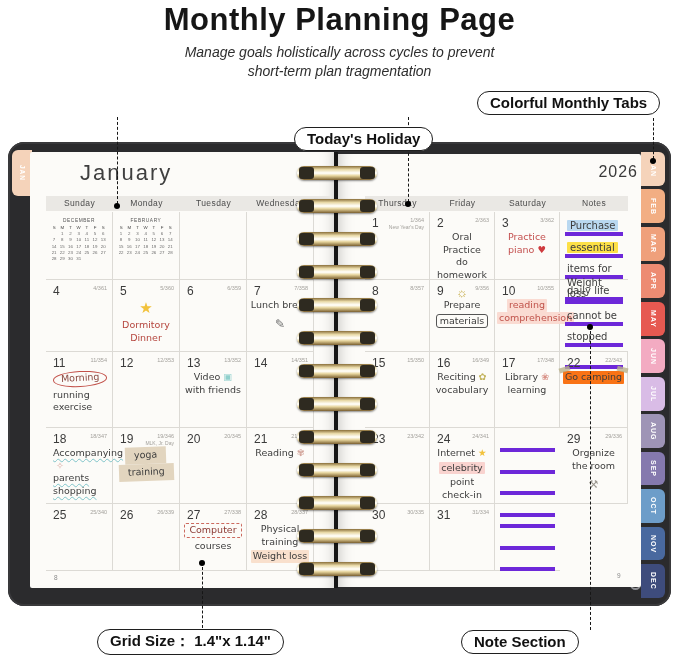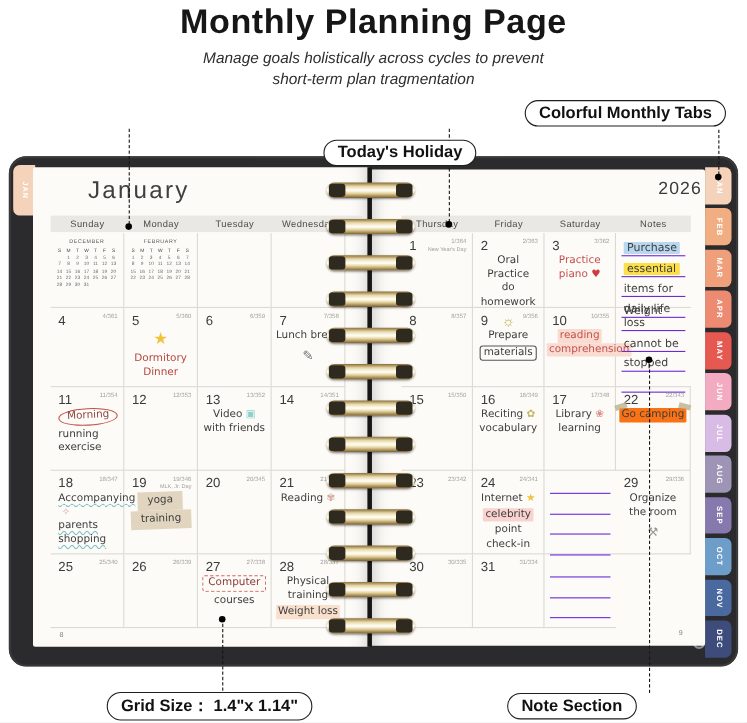--- a/index.html
+++ b/index.html
@@ -82,21 +82,21 @@
   .entry-icon{margin-top:2px;}
   .inline-icon{margin-left:3px;}
   
   .minical{width:58px;margin:6px auto 0;font-family:"Liberation Sans",sans-serif;}
   .minical .mtitle{text-align:center;font-size:4.8px;letter-spacing:.6px;color:#555;margin-bottom:1.5px;}
   .mrow{display:flex;}
   .mcell{width:8.2px;height:6.4px;line-height:6.4px;font-size:4.4px;color:#6a6a6a;text-align:center;}
   .mrow.dow .mcell{color:#444;}
   
   .notes-lines{padding:3px 5px 0;}
-  .nline{height:16.4px;border-bottom:1px solid #6d28d9;font-size:10px;color:#3d3d3d;
+  .nline{height:16.4px;border-bottom:4px solid #6d28d9;font-size:10px;color:#3d3d3d;
          display:flex;align-items:flex-end;padding:0 2px 1px;font-family:"DejaVu Sans",sans-serif;}
   .nline .hlspan{padding:0 3px;}
 </style>
 </head>
 <body>
 
 <div class="stage">
 
   <div class="title">Monthly Planning Page</div>
   <div class="subtitle sub1">Manage goals holistically across cycles to prevent</div>

